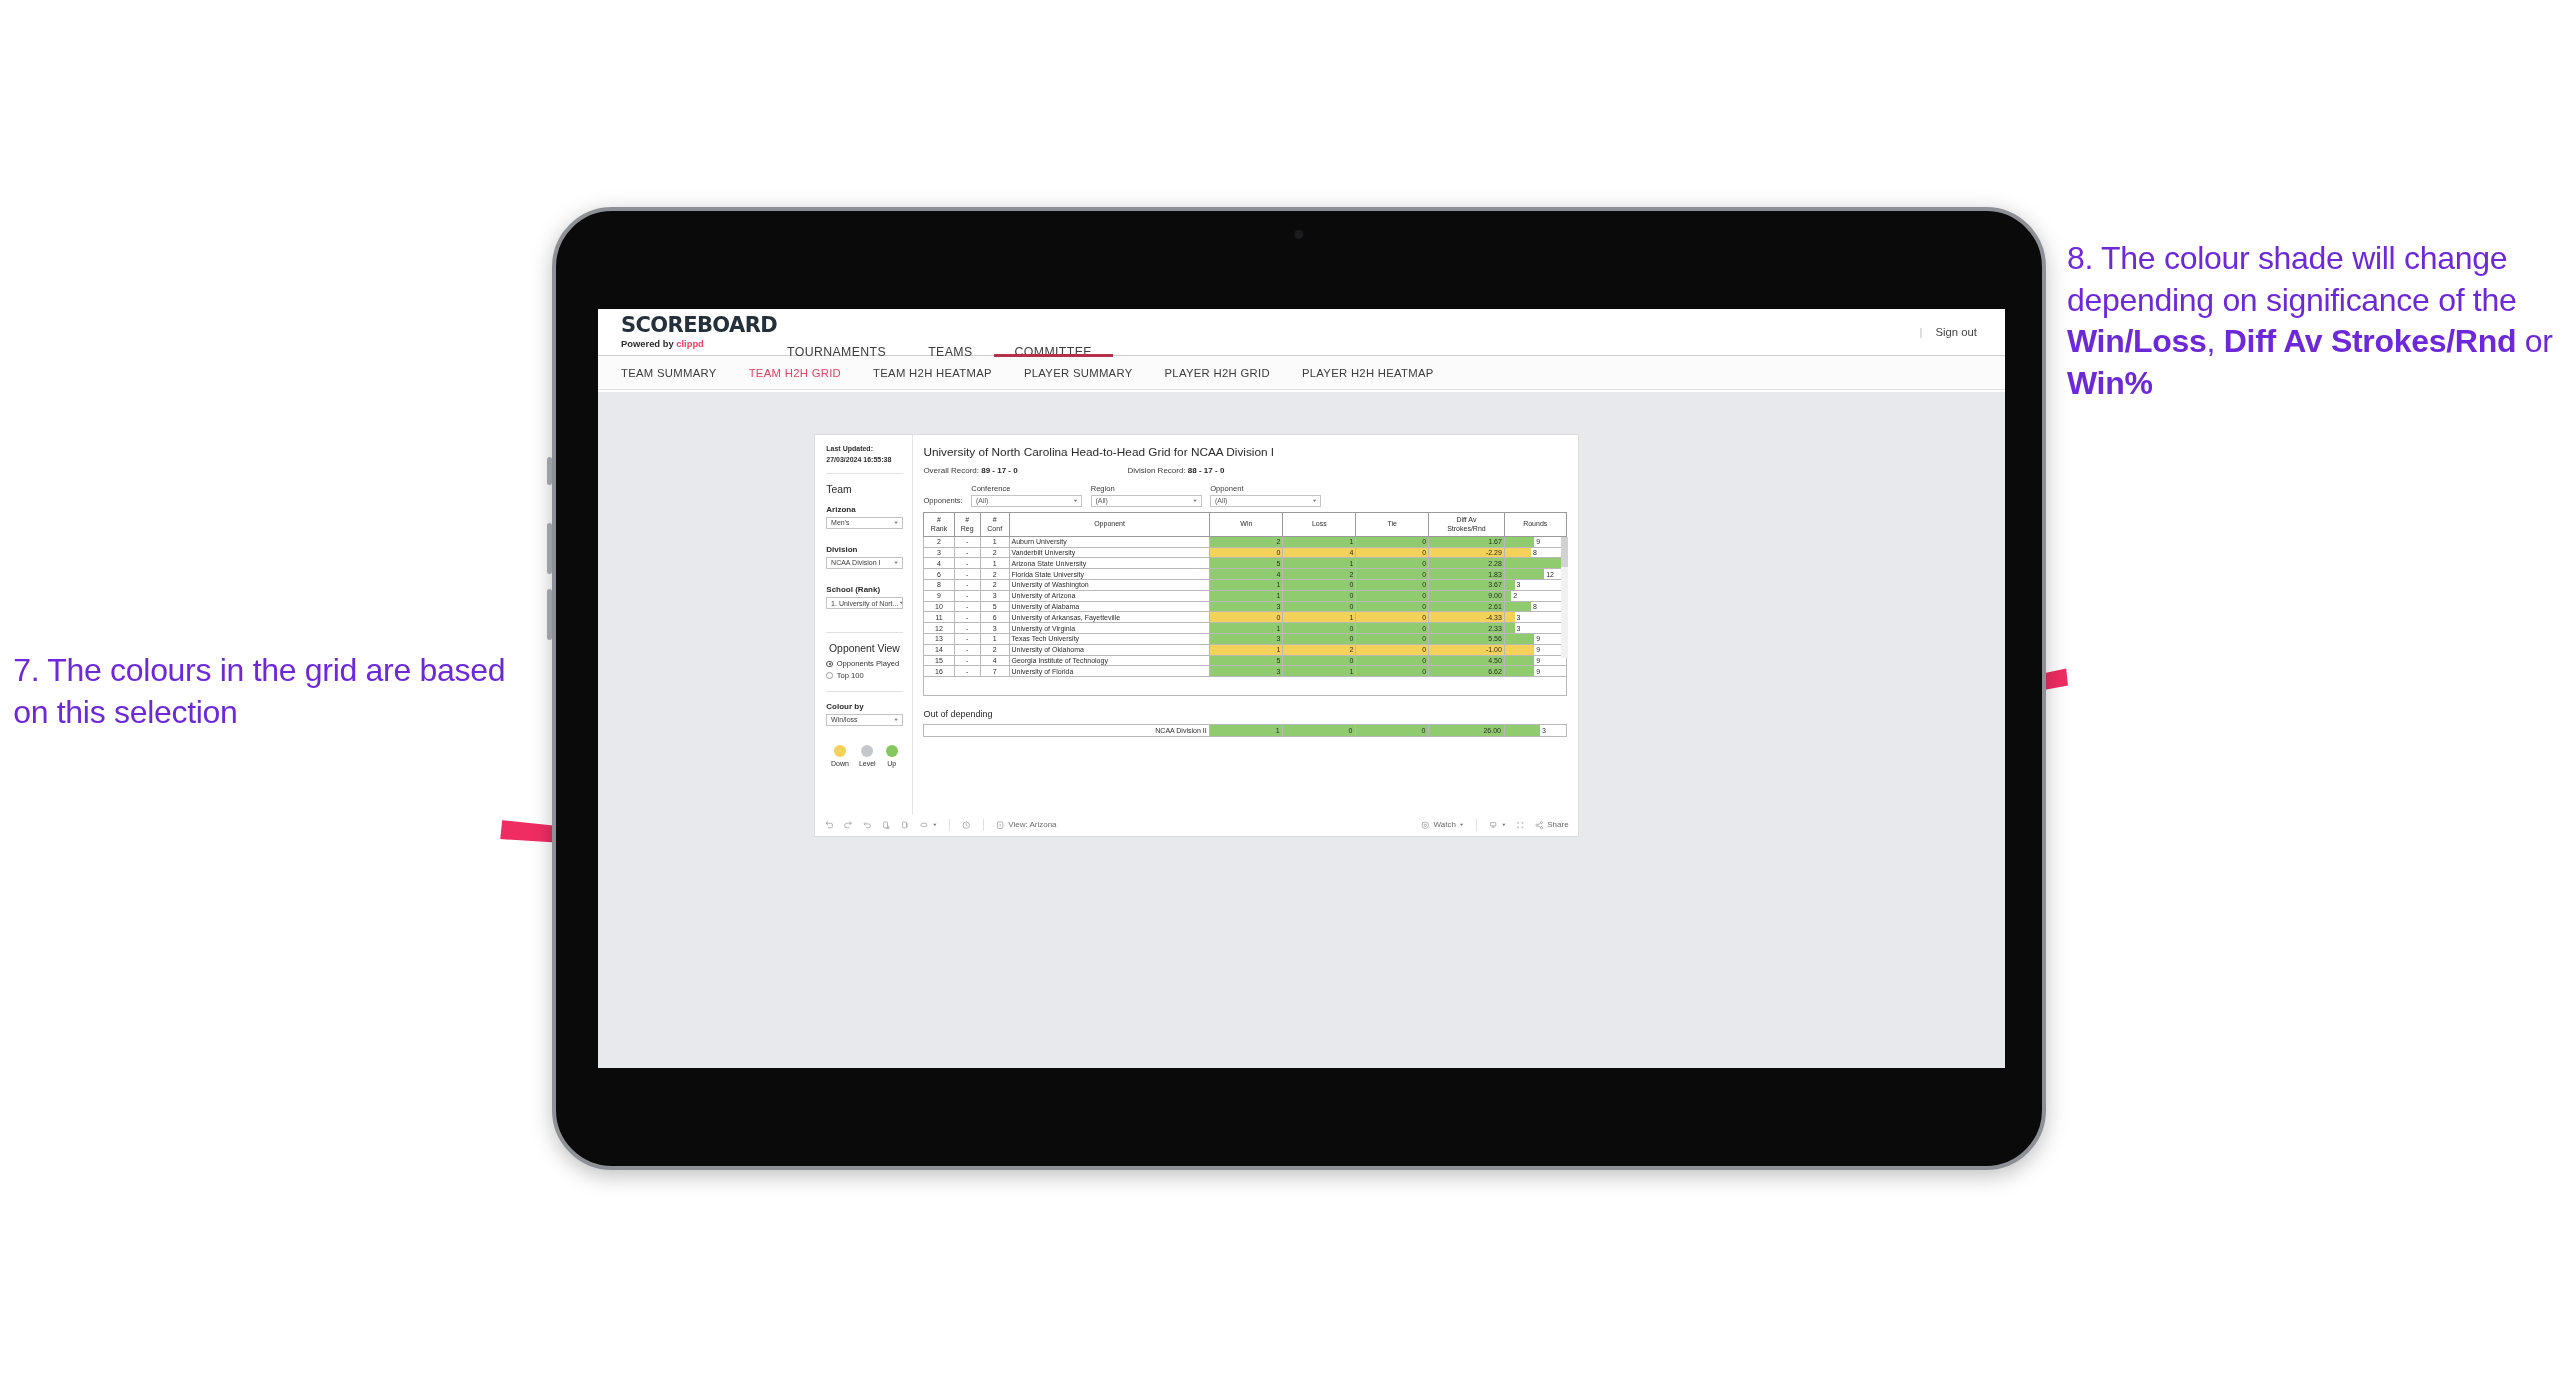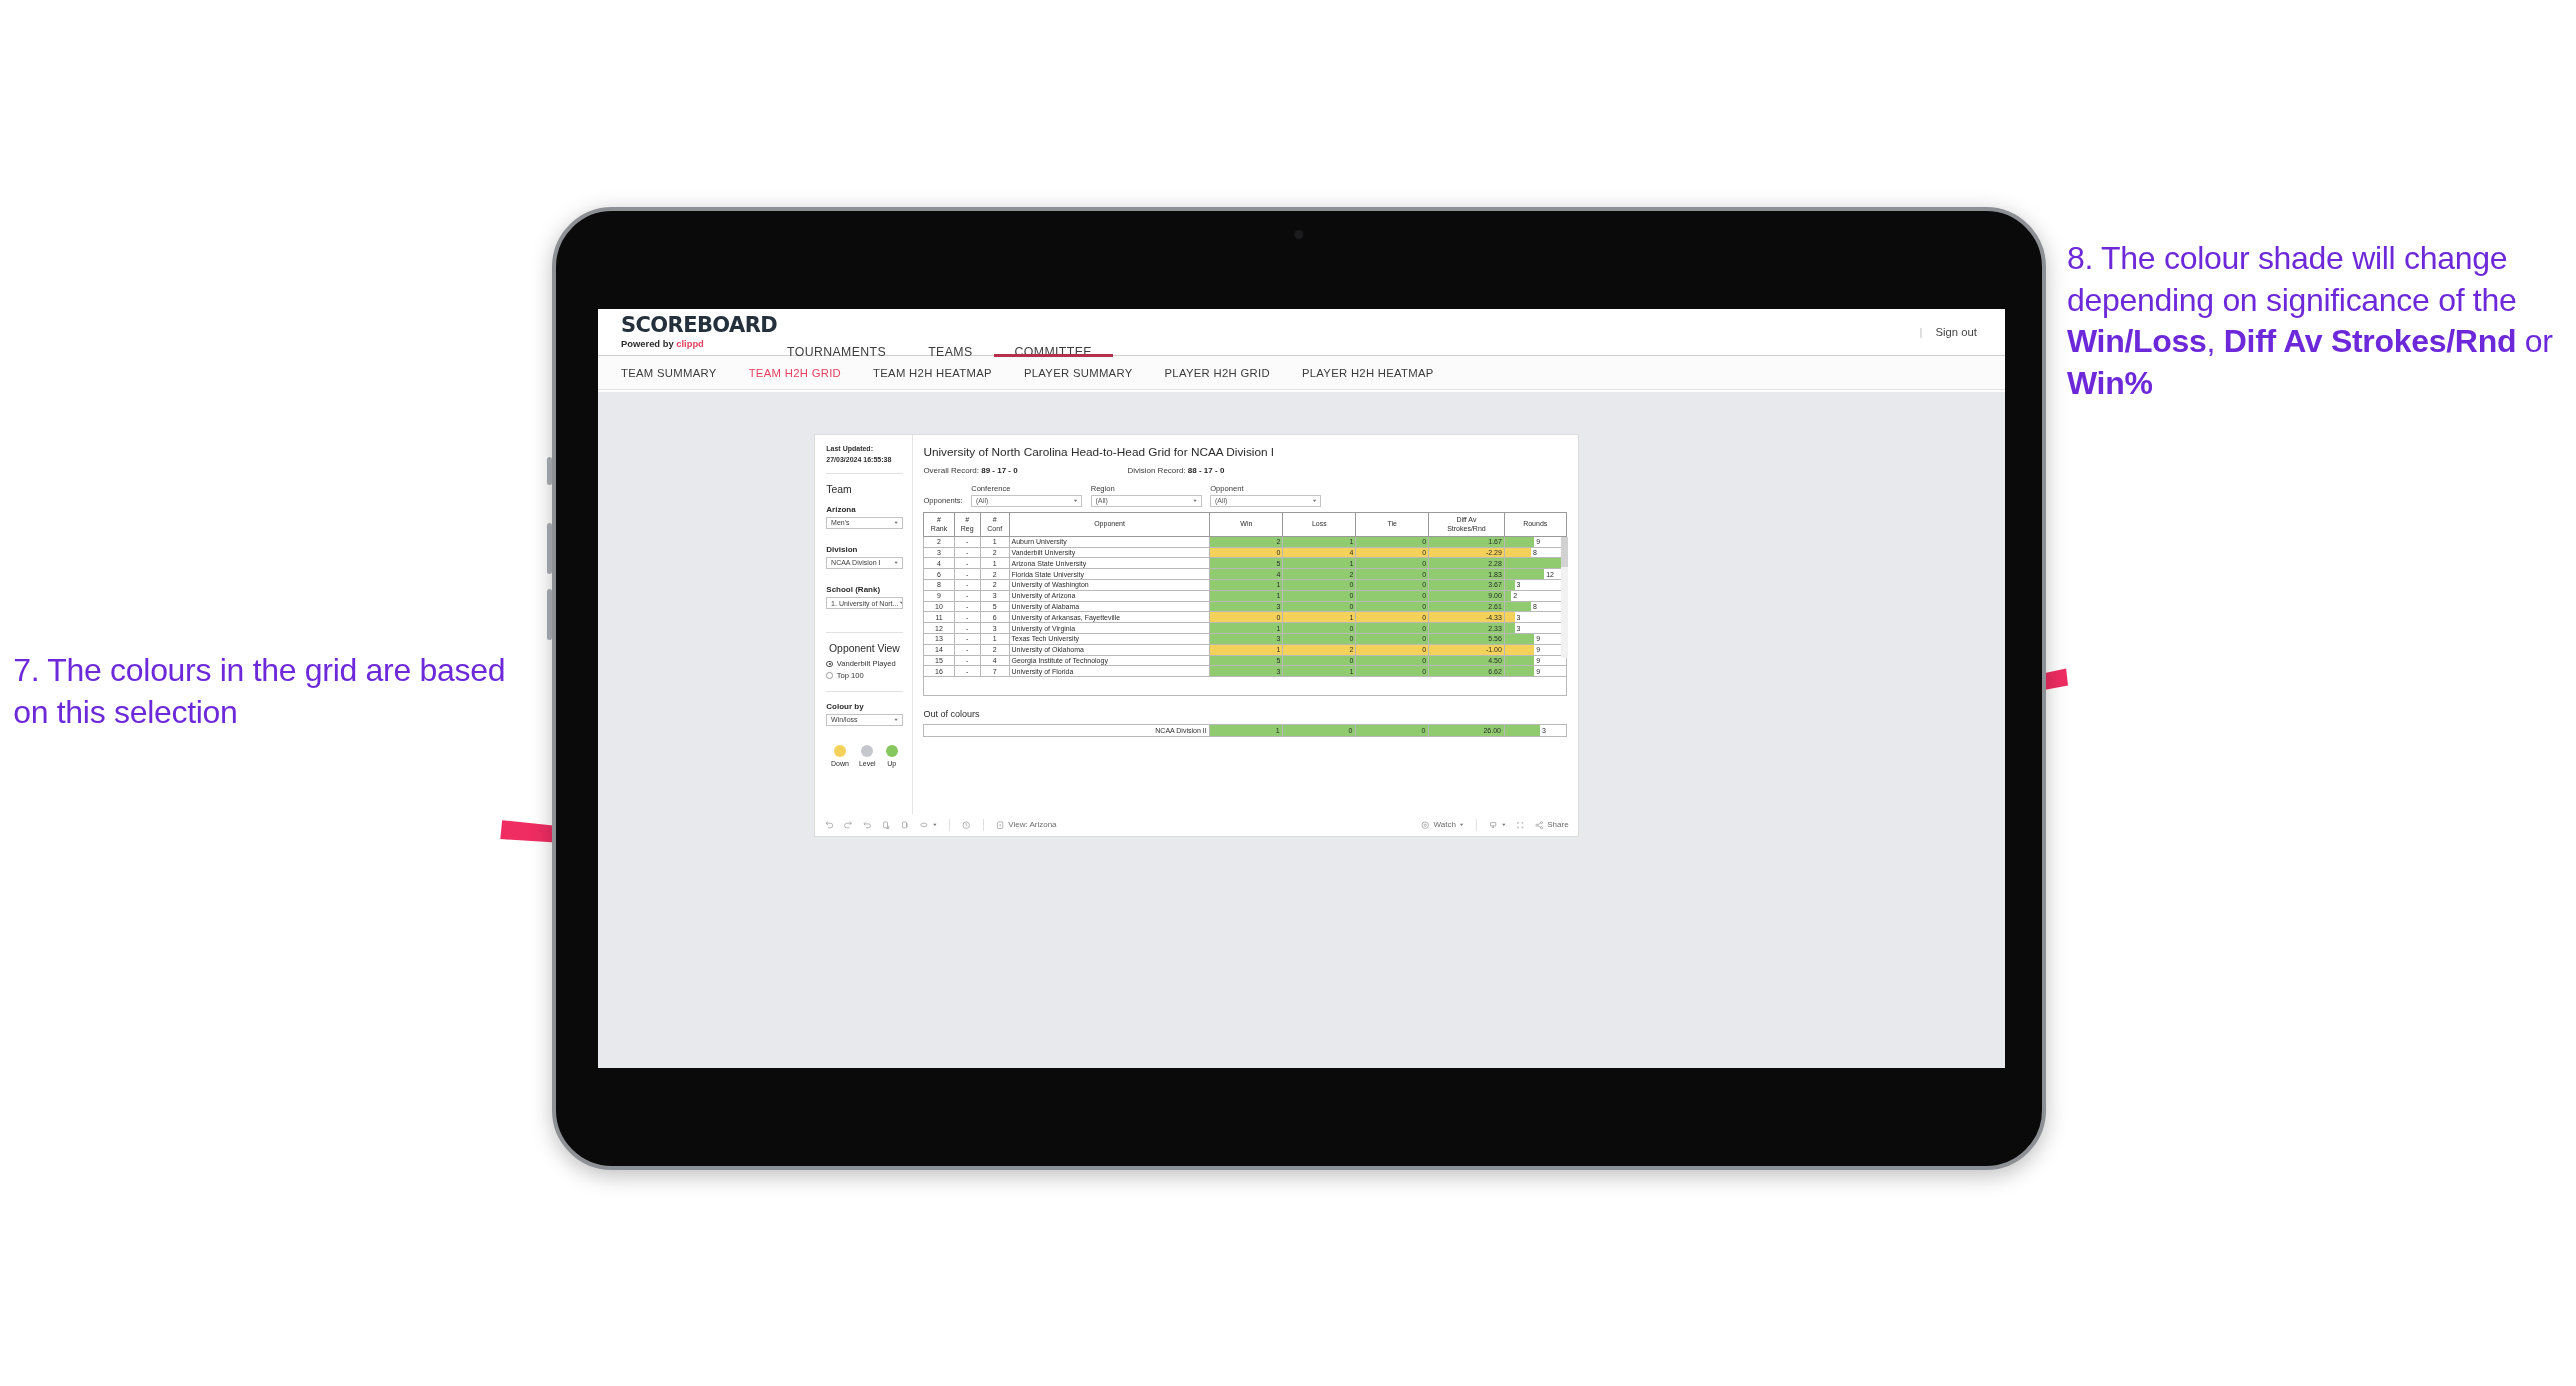--- a/index.html
+++ b/index.html
@@ -342,21 +342,21 @@
             <div class="sel">
               <span>1. University of Nort...</span>
               <span class="caret">▼</span>
             </div>
 
             <div class="pane-rule" style="margin-top:23px"></div>
 
             <div class="pane-h center" style="margin-bottom:5.7px">Opponent View</div>
             <div class="radio-row">
               <span class="radio on"></span>
-              <span>Vanderbilt Played</span>
+              <span>Opponents Played</span>
             </div>
             <div class="radio-row">
               <span class="radio"></span>
               <span>Top 100</span>
             </div>
 
             <div class="pane-rule" style="margin-top:11.3px"></div>
 
             <div class="fld-label">Colour by</div>
             <div class="sel">
@@ -628,21 +628,21 @@
                       </td>
                     </tr>
                   </tbody>
               </table>
               <div id="tfoot-blank"></div>
               <div id="scrollbar">
                 <div id="scrollthumb"></div>
               </div>
             </div>
 
-            <div id="oodlabel">Out of colours</div>
+            <div id="oodlabel">Out of depending</div>
             <table class="ood">
               <tbody>
                 <tr>
                   <td style="width:208px;text-align:right">NCAA Division II</td>
                   <td class="up" style="width:53px;text-align:right">1</td>
                   <td class="up" style="width:53px;text-align:right">0</td>
                   <td class="up" style="width:53px;text-align:right">0</td>
                   <td class="up" style="width:55px;text-align:right">26.00</td>
                   <td class="rnd" style="width:45px">
                     <div class="bar up" style="width:58%"></div>

